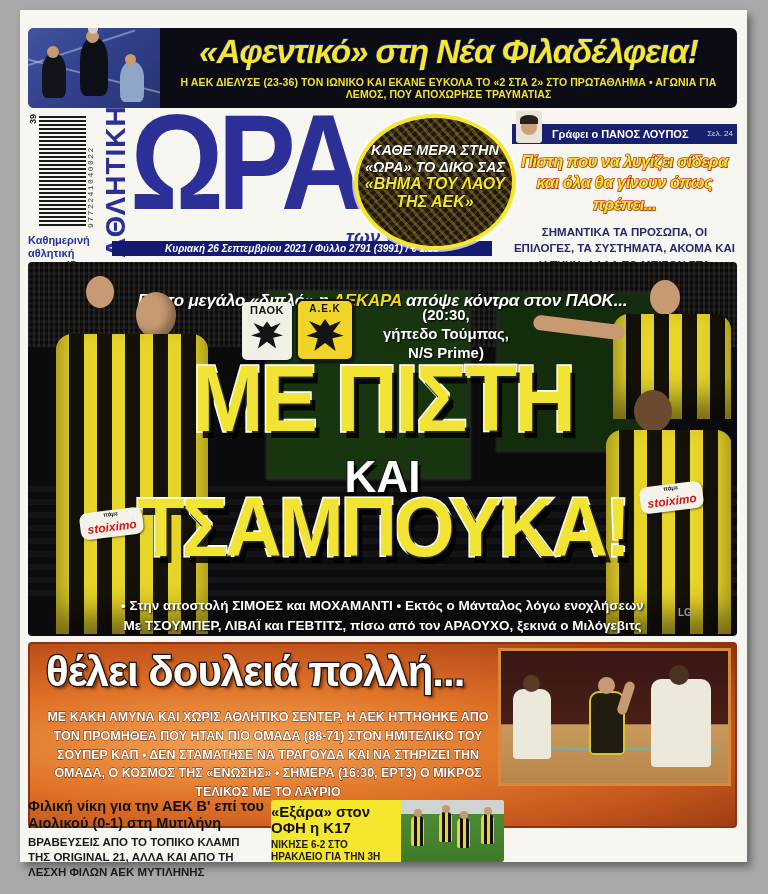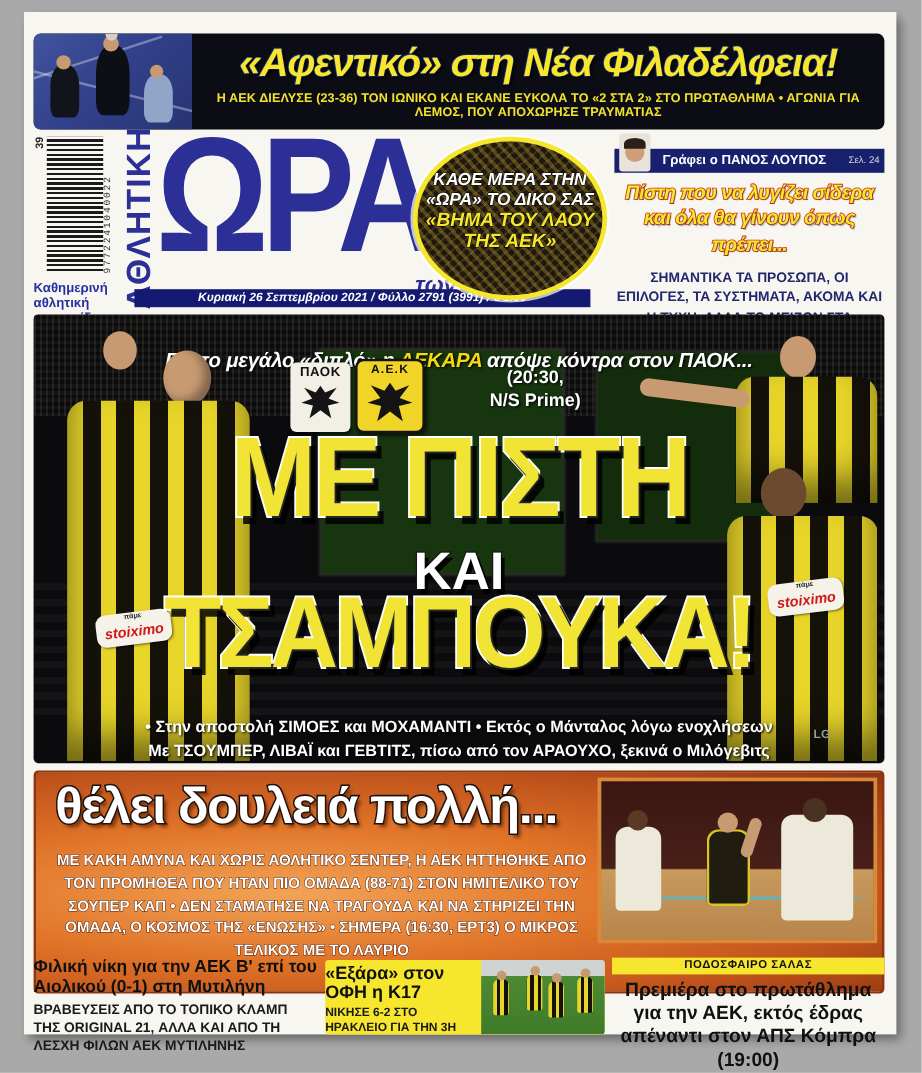--- a/index.html
+++ b/index.html
@@ -40,21 +40,21 @@
   .bigtitle { position:absolute; left:102px; top:-18px; font-size:136px; font-weight:bold;
               color:#2b2f96; line-height:1; letter-spacing:-7px; transform:scaleX(.86);
               transform-origin:left top; }
   .tonspor { position:absolute; left:318px; top:106px; color:#2b2f96; display:flex;
              align-items:baseline; gap:5px; }
   .ton { font-size:19px; font-weight:bold; font-style:italic; }
   .spor { font-size:28px; font-weight:bold; }
   .datebar { position:absolute; left:84px; top:129px; width:380px; height:15px; background:#141a72;
              color:#fff; font-size:10px; font-weight:bold; font-style:italic; text-align:center;
              line-height:15px; }
-  .badge { position:absolute; left:316px; top:2px; width:162px; height:136px; border-radius:50%;
+  .badge { position:absolute; left:326px; top:2px; width:162px; height:136px; border-radius:50%;
            border:4px solid #f5e72e; overflow:hidden; text-align:center;
            background:
              repeating-linear-gradient(48deg, rgba(216,178,42,.30) 0 3px, transparent 3px 7px),
              repeating-linear-gradient(-40deg, rgba(255,255,255,.10) 0 2px, transparent 2px 6px),
              #20180a;
            box-shadow:0 0 0 2px rgba(255,255,255,.7); padding-top:24px; }
   .badge .w { font-size:14.5px; font-weight:bold; font-style:italic; color:#fff;
               -webkit-text-stroke:.8px #000; paint-order:stroke fill; line-height:1.15; }
   .badge .y { font-size:16px; font-weight:bold; font-style:italic; color:#f5e72e;
               -webkit-text-stroke:.8px #000; paint-order:stroke fill; line-height:1.1; }
@@ -270,20 +270,21 @@
       </svg>
     </div>
     <div class="logo-aek">
       <div class="lbl">Α.Ε.Κ</div>
       <svg width="40" height="42" viewBox="0 0 60 60">
         <path d="M30 6 L37 16 L54 9 L42 25 L58 31 L41 35 L46 54 L30 42 L14 54 L19 35 L2 31 L18 25 L6 9 L23 16 Z" fill="#141414"></path>
       </svg>
     </div>
     <div class="match-info">
       <div>(20:30,</div>
+      <div>γήπεδο Τούμπας,</div>
       <div>N/S Prime)</div>
     </div>
 
     <div class="ms-h1">ΜΕ ΠΙΣΤΗ</div>
     <div class="ms-h2">ΚΑΙ</div>
     <div class="ms-h3">ΤΣΑΜΠΟΥΚΑ!</div>
 
     <div class="ms-sub">
       <div>• Στην αποστολή ΣΙΜΟΕΣ και ΜΟΧΑΜΑΝΤΙ • Εκτός ο Μάνταλος λόγω ενοχλήσεων</div>
       <div>Με ΤΣΟΥΜΠΕΡ, ΛΙΒΑΪ και ΓΕΒΤΙΤΣ, πίσω από τον ΑΡΑΟΥΧΟ, ξεκινά ο Μιλόγεβιτς</div>
@@ -316,19 +317,15 @@
         <div class="h">«Εξάρα» στον ΟΦΗ η Κ17</div>
         <div class="s">ΝΙΚΗΣΕ 6-2 ΣΤΟ ΗΡΑΚΛΕΙΟ ΓΙΑ ΤΗΝ 3Η ΑΓΩΝΙΣΤΙΚΗ</div>
       </div>
       <div class="bt-mid-photo">
         <div class="mini-pl" style="left:10px; top:16px;"></div>
         <div class="mini-pl" style="left:38px; top:12px;"></div>
         <div class="mini-pl" style="left:56px; top:18px;"></div>
         <div class="mini-pl" style="left:80px; top:14px;"></div>
       </div>
     </div>
-    <div class="bt-right">
-      <div class="tag">ΠΟΔΟΣΦΑΙΡΟ ΣΑΛΑΣ</div>
-      <div class="h">Πρεμιέρα στο πρωτάθλημα για την ΑΕΚ, εκτός έδρας απέναντι στον ΑΠΣ Κόμπρα (19:00)</div>
-    </div>
   </div>
 
 </div>
 
 </body></html>

